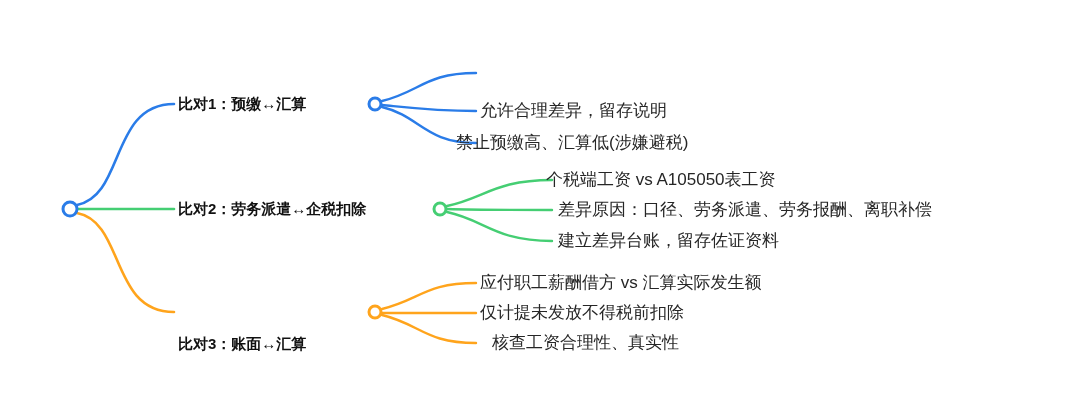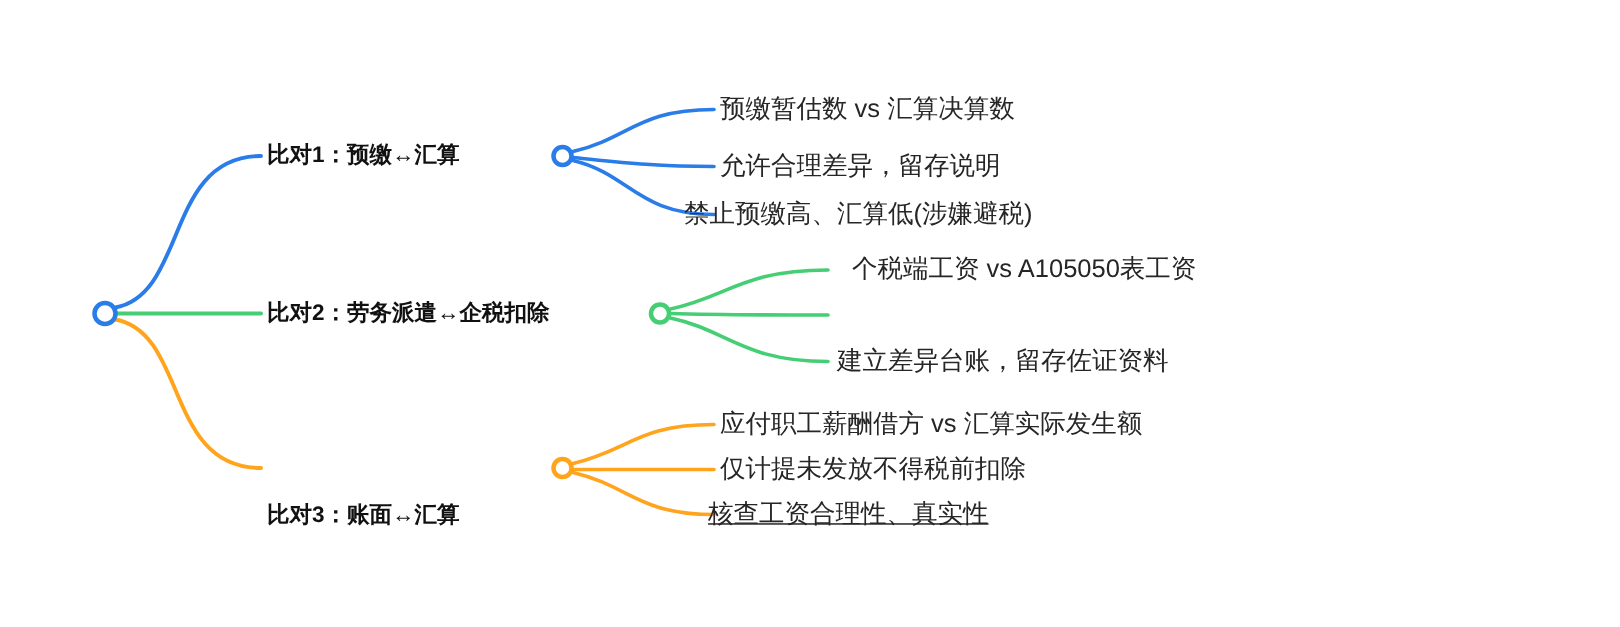--- a/index.html
+++ b/index.html
@@ -55,24 +55,24 @@
     <circle cx="70" cy="209" r="7" fill="#ffffff" stroke-width="3" stroke="#2A7CE8"></circle>
     <circle cx="375" cy="104" r="6" fill="#ffffff" stroke-width="3" stroke="#2A7CE8"></circle>
     <circle cx="440" cy="209" r="6" fill="#ffffff" stroke-width="3" stroke="#45CE73"></circle>
     <circle cx="375" cy="312" r="6" fill="#ffffff" stroke-width="3" stroke="#FFA41C"></circle>
   </svg>
 
   <div class="node branch-label" style="left:178px; top:104px;">比对1：预缴↔汇算</div>
   <div class="node branch-label" style="left:178px; top:209px;">比对2：劳务派遣↔企税扣除</div>
   <div class="node branch-label" style="left:178px; top:312px;margin-top:32px;">比对3：账面↔汇算</div>
 
-  <div class="node leaf" style="left:480px; top:73px;">预缴暂估数 vs 汇算决算数</div>
   <div class="node leaf" style="left:480px; top:111px;">允许合理差异，留存说明</div>
   <div class="node leaf" style="left:456px; top:143px;">禁止预缴高、汇算低(涉嫌避税)</div>
 
-  <div class="node leaf" style="left:568px; top:180px;">个税端工资 vs A105050表工资</div>
+  <div class="node leaf" style="left:546px; top:180px;">个税端工资 vs A105050表工资</div>
+  <div class="node leaf" style="left:558px; top:210px;">差异原因：口径、劳务派遣、劳务报酬、离职补偿</div>
   <div class="node leaf" style="left:558px; top:241px;text-align:right;">建立差异台账，留存佐证资料</div>
 
   <div class="node leaf" style="left:480px; top:283px;">应付职工薪酬借方 vs 汇算实际发生额</div>
   <div class="node leaf" style="left:480px; top:313px;">仅计提未发放不得税前扣除</div>
-  <div class="node leaf" style="left:472px; top:343px;text-decoration:underline;">核查工资合理性、真实性</div>
+  <div class="node leaf" style="left:492px; top:343px;">核查工资合理性、真实性</div>
 
 </div>
 
 </body></html>

